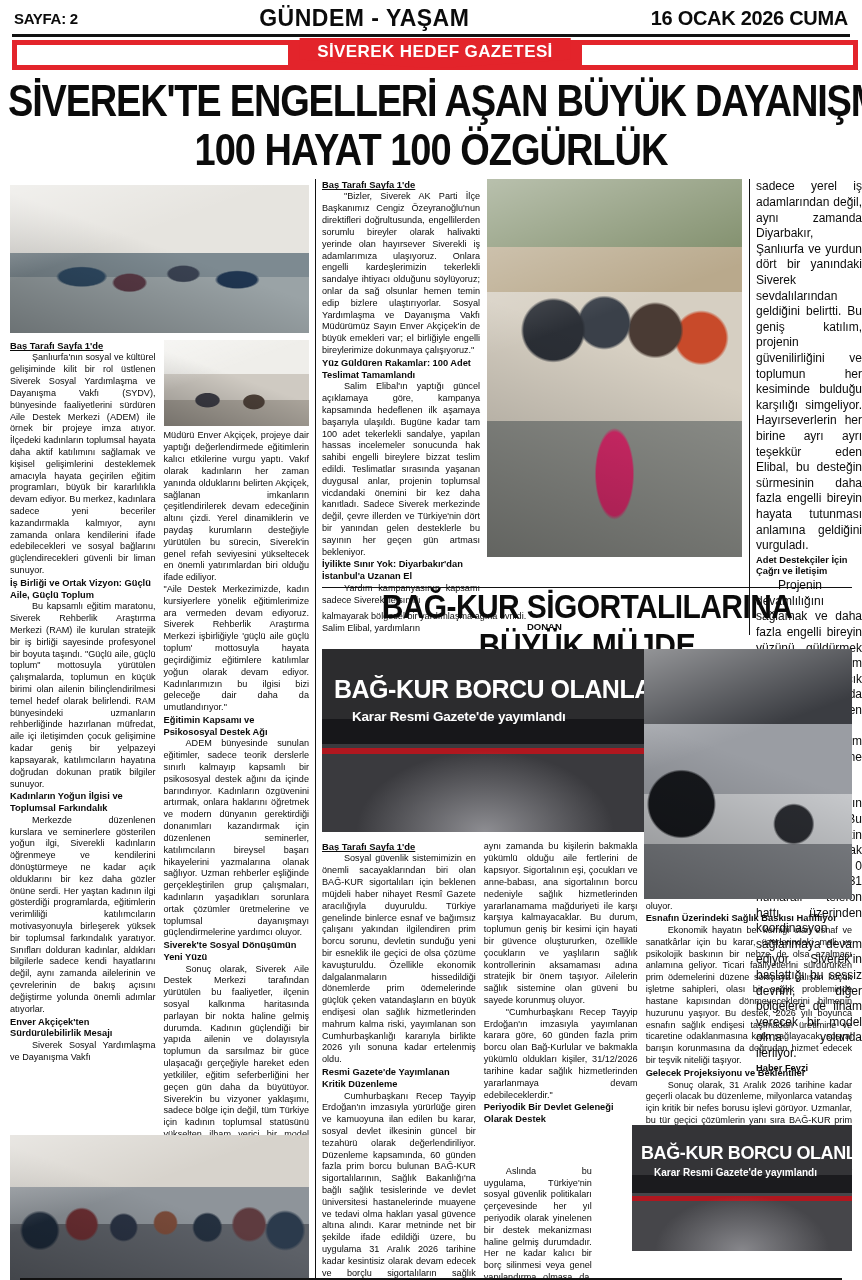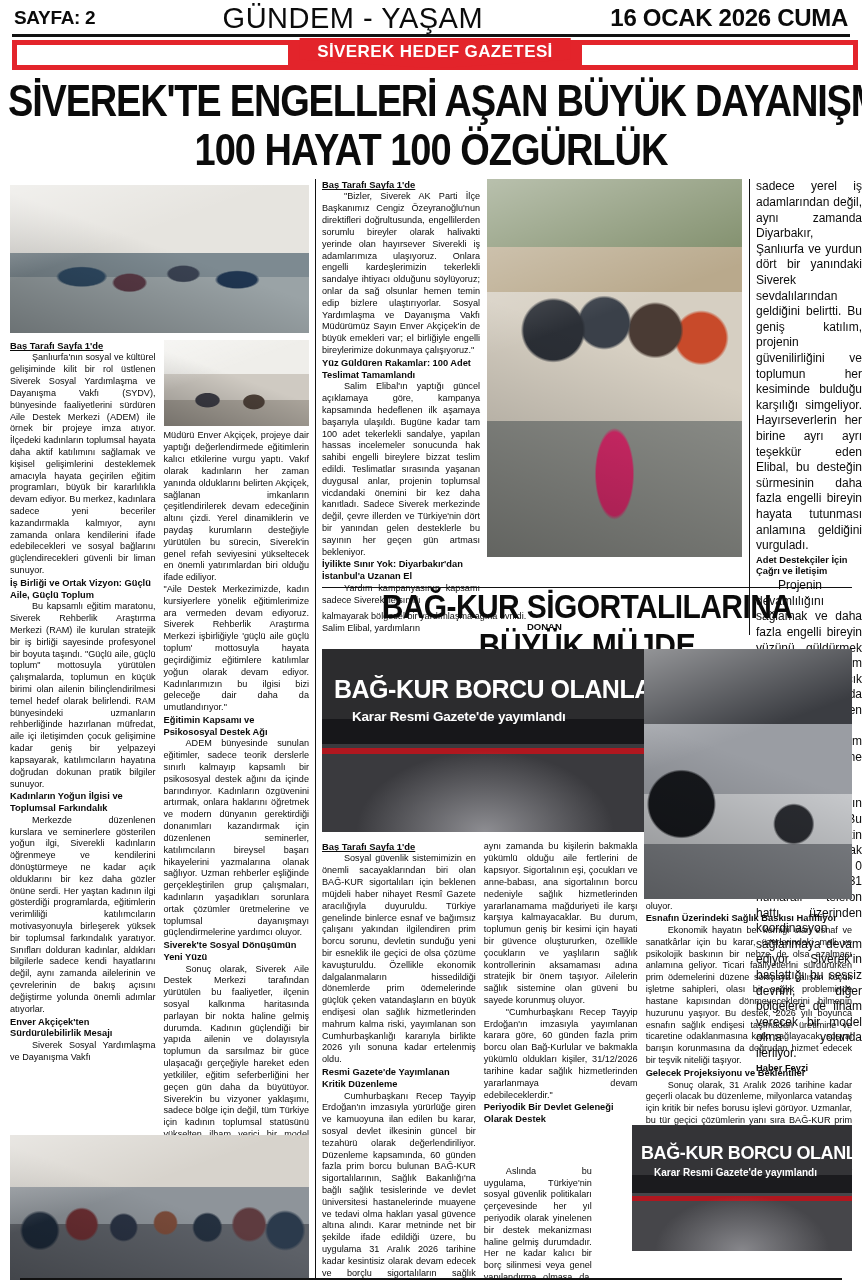--- a/index.html
+++ b/index.html
@@ -15,26 +15,26 @@
     position: relative;
   }
 
   
   .masthead {
     display: flex; align-items: center; justify-content: space-between;
     padding: 6px 14px 4px 14px;
     height: 34px;
   }
   .masthead-left, .masthead-right {
-    font-weight: bold; font-size: 19px; letter-spacing: -0.3px;
-    white-space: nowrap;
-  }
-  .masthead-right { font-size: 24px; text-align: center; }
+    font-weight: bold; font-size: 15px; letter-spacing: -0.3px;
+    white-space: nowrap;
+  }
+  .masthead-right { font-size: 20px; text-align: center; }
   .masthead-center {
-    font-weight: normal; font-size: 29px; letter-spacing: 0.5px;
+    font-weight: bold; font-size: 23px; letter-spacing: 0.5px;
     white-space: nowrap;
   }
   .rule-black {
     height: 3px; background: #111; margin: 0 12px;
   }
   
   .banner-wrap {
     position: relative;
     margin: 3px 4px 0 12px;
     height: 30px;

